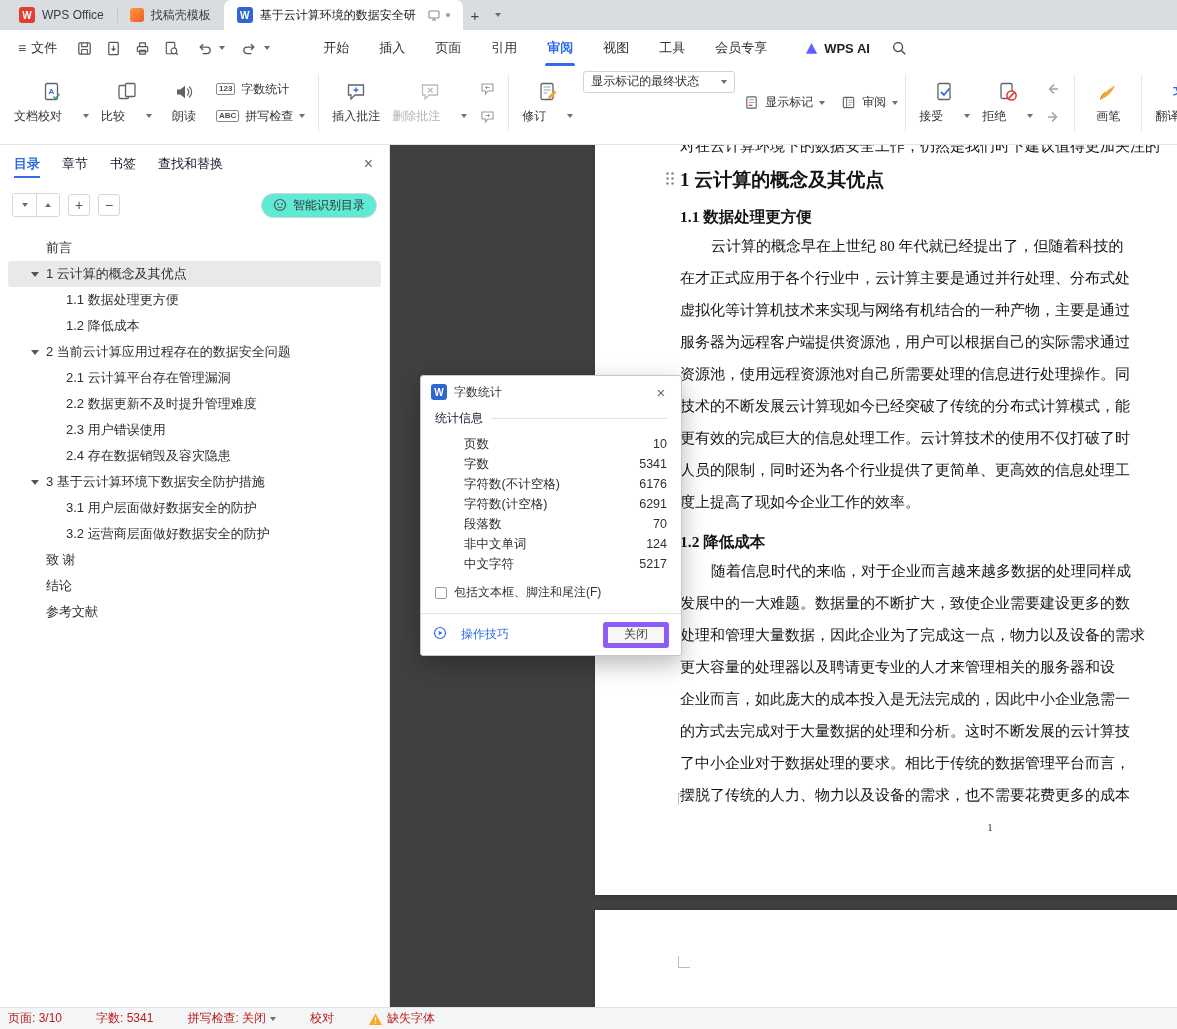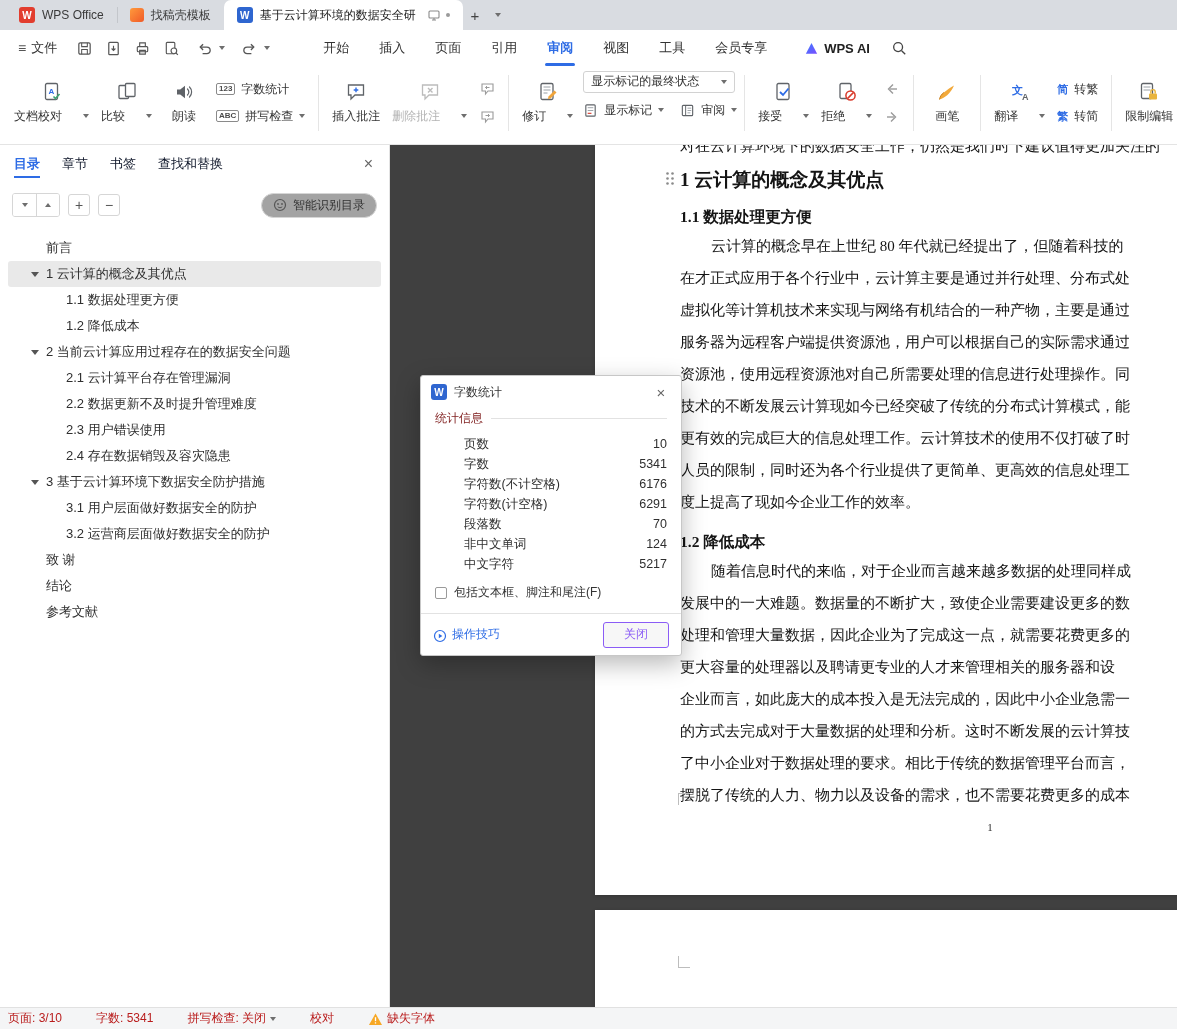--- a/index.html
+++ b/index.html
@@ -45,41 +45,41 @@
   .rgroup { display:flex; align-items:center; }
   .rbtn { display:flex; flex-direction:column; align-items:center; justify-content:center; gap:5px; min-width:52px; height:64px; padding:0 6px; border-radius:4px; font-size:12px; color:#333; }
   .rbtn .lab { display:flex; align-items:center; gap:21px; white-space:nowrap; }
   .rbtn.disabled { color:#b3b3b3; }
   .rstack { display:flex; flex-direction:column; gap:10px; justify-content:center; height:64px; margin:0 6px; align-items:flex-start; }
   .rsmall { display:flex; align-items:center; gap:6px; font-size:12px; color:#333; white-space:nowrap; }
   .rsep { width:1px; height:56px; background:#e5e5e5; margin:0 7px; flex:0 0 1px; }
   .txticon { font-size:8px; font-weight:bold; color:#4a4a4a; border:1px solid #8a8a8a; border-radius:2px; padding:1px 2px; line-height:1; letter-spacing:0; }
   .minicol { display:flex; flex-direction:column; gap:10px; justify-content:center; height:64px; margin:0 4px; }
   .minibtn { width:20px; height:18px; display:flex; align-items:center; justify-content:center; }
-  .rev-col { display:flex; flex-direction:column; gap:9px; justify-content:flex-start; height:64px; margin-left:4px; }
+  .rev-col { display:flex; flex-direction:row; gap:9px; justify-content:space-between; height:64px; margin-left:4px; }
   .rcombo { width:152px; height:22px; border:1px solid #d2d2d2; border-radius:3px; background:#fff; display:flex; align-items:center; justify-content:space-between; padding:0 7px; font-size:12px; color:#333; }
   .rev-row { display:flex; gap:16px; }
   .cjk-ic { color:#2e6ce5; font-size:11px; font-weight:bold; line-height:1; }
 
   
   .main { flex:1; display:flex; min-height:0; }
 
   
   .sidebar { flex:0 0 390px; background:#fff; border-right:1px solid #e3e3e3; display:flex; flex-direction:column; }
   .sb-tabs { flex:0 0 38px; display:flex; align-items:center; gap:26px; padding:0 14px; position:relative; }
   .sb-tab { font-size:13px; color:#0f172a; height:38px; line-height:38px; position:relative; }
   .sb-tab.active { color:#2e6ce5; font-weight:bold; }
   .sb-tab.active::after { content:''; position:absolute; left:0; right:0; bottom:5px; height:2px; background:#2e6ce5; }
   .sb-close { position:absolute; right:16px; top:50%; transform:translateY(-50%); font-size:16px; color:#666; line-height:1; }
   .toc-toolbar { flex:0 0 44px; display:flex; align-items:center; padding:0 12px; }
   .combo { display:flex; border:1px solid #d6d6d6; border-radius:3px; overflow:hidden; }
   .combo button { width:23px; height:22px; display:flex; align-items:center; justify-content:center; background:#fff; }
   .combo button + button { border-left:1px solid #d6d6d6; }
   .sqbtn { width:22px; height:22px; border:1px solid #d6d6d6; border-radius:3px; background:#fff; font-size:14px; color:#555; display:flex; align-items:center; justify-content:center; margin-left:8px; line-height:1; }
-  .smart-toc { margin-left:auto; height:25px; border:1px solid #d6d6d6; border-radius:13px; background:#a3a3a3; display:flex; align-items:center; gap:6px; padding:0 11px; font-size:12px; color:#333; }
+  .smart-toc { margin-left:auto; height:25px; border:1px solid #d6d6d6; border-radius:13px; background:#5eead4; display:flex; align-items:center; gap:6px; padding:0 11px; font-size:12px; color:#333; }
   .toc-list { flex:1; overflow:hidden; padding:8px 0; font-size:13px; }
   .toc-item { position:relative; height:26px; display:flex; align-items:center; padding-left:38px; margin:0 8px; border-radius:3px; color:#2f2f2f; }
   .toc-item .toc-arrow { display:none; position:absolute; left:23px; top:11px; width:0; height:0; border-left:4px solid transparent; border-right:4px solid transparent; border-top:5px solid #555; }
   .toc-item.expand .toc-arrow { display:block; }
   .toc-item.lv1 { padding-left:58px; }
   .toc-item.selected { background:#e9e9e9; }
   .toc-label { white-space:nowrap; overflow:hidden; }
 
   
   .docarea { flex:1; background:#404040; position:relative; overflow:hidden; }
@@ -97,28 +97,28 @@
   .draghandle { position:absolute; left:70px; top:26px; }
   .crop { position:absolute; width:12px; height:12px; }
   .crop-bl { left:83px; top:648px; border-left:1px solid #bdbdbd; border-top:1px solid #bdbdbd; }
   .crop-tl { left:83px; top:46px; border-left:1px solid #bdbdbd; border-bottom:1px solid #bdbdbd; }
 
   
   .dialog { position:absolute; left:420px; top:375px; width:262px; background:#fff; border:1px solid #c7c7c7; border-radius:3px; box-shadow:0 8px 24px rgba(0,0,0,.28); z-index:60; }
   .dlg-title { height:32px; display:flex; align-items:center; gap:7px; padding:0 10px; font-size:12px; color:#333; }
   .dlg-close { margin-left:auto; font-size:15px; color:#666; width:20px; text-align:center; line-height:1; }
   .dlg-body { padding:2px 14px 0; }
-  .dlg-sec { display:flex; align-items:center; gap:8px; font-size:12px; color:#7f1d1d; margin-bottom:7px; }
+  .dlg-sec { display:flex; align-items:center; gap:8px; font-size:12px; color:#0f172a; margin-bottom:7px; }
   .dlg-sec::after { content:''; flex:1; border-top:1px solid #e2e2e2; }
   .stat-row { display:flex; justify-content:space-between; align-items:center; height:20px; font-size:12.5px; color:#2f2f2f;margin-left:29px; }
   .dlg-check { display:flex; align-items:center; gap:7px; margin:10px 0 12px; color:#333; }
   .checkbox { width:12px; height:12px; border:1px solid #9a9a9a; border-radius:2px; background:#fff; flex:0 0 12px; }
   .dlg-foot { border-top:1px solid #e2e2e2; height:42px; display:flex; align-items:center; justify-content:space-between; padding:0 12px; }
-  .tips-link { display:flex; align-items:flex-end; gap:5px; color:#2e6ce5; font-size:12px; }
-  .close-btn { width:66px; height:26px; border:1px solid #8b5cf6; border-radius:3px; background:#f7f7f7; font-size:12px; color:#8b5cf6; display:flex; align-items:center; justify-content:center; }
+  .tips-link { display:flex; align-items:flex-start; gap:14px; color:#2e6ce5; font-size:12px; }
+  .close-btn { width:66px; height:26px; border:5px solid #8b5cf6; border-radius:3px; background:#f7f7f7; font-size:12px; color:#404040; display:flex; align-items:center; justify-content:center; }
 
   
   .statusbar { flex:0 0 22px; background:#f4f5f6; border-top:1px solid #e1e1e1; display:flex; align-items:center; padding:0 8px; font-size:12px; color:#b91c1c;text-align:right; }
   .sitem { display:flex; align-items:center; gap:4px; margin-right:34px; white-space:nowrap; }
 </style>
 </head>
 <body>
 
 <div class="app">
 
@@ -617,21 +617,21 @@
 
               <div class="dline"><span>度上提高了现如今企业工作的效率。</span></div>
             </div>
           <div class="doc-h2">1.2   降低成本</div>
           <div class="para">
 
               <div class="dline indent"><span>随着信息时代的来临，对于企业而言越来越多数据的处理同样成</span></div>
 
               <div class="dline"><span>发展中的一大难题。数据量的不断扩大，致使企业需要建设更多的数</span></div>
 
-              <div class="dline"><span>处理和管理大量数据，因此企业为了完成这一点，就需要花费更多的</span></div>
+              <div class="dline"><span>处理和管理大量数据，因此企业为了完成这一点，物力以及设备的需求</span></div>
 
               <div class="dline"><span>更大容量的处理器以及聘请更专业的人才来管理相关的服务器和设</span></div>
 
               <div class="dline"><span>企业而言，如此庞大的成本投入是无法完成的，因此中小企业急需一</span></div>
 
               <div class="dline"><span>的方式去完成对于大量数据的处理和分析。这时不断发展的云计算技</span></div>
 
               <div class="dline"><span>了中小企业对于数据处理的要求。相比于传统的数据管理平台而言，</span></div>
 
               <div class="dline"><span>摆脱了传统的人力、物力以及设备的需求，也不需要花费更多的成本</span></div>

